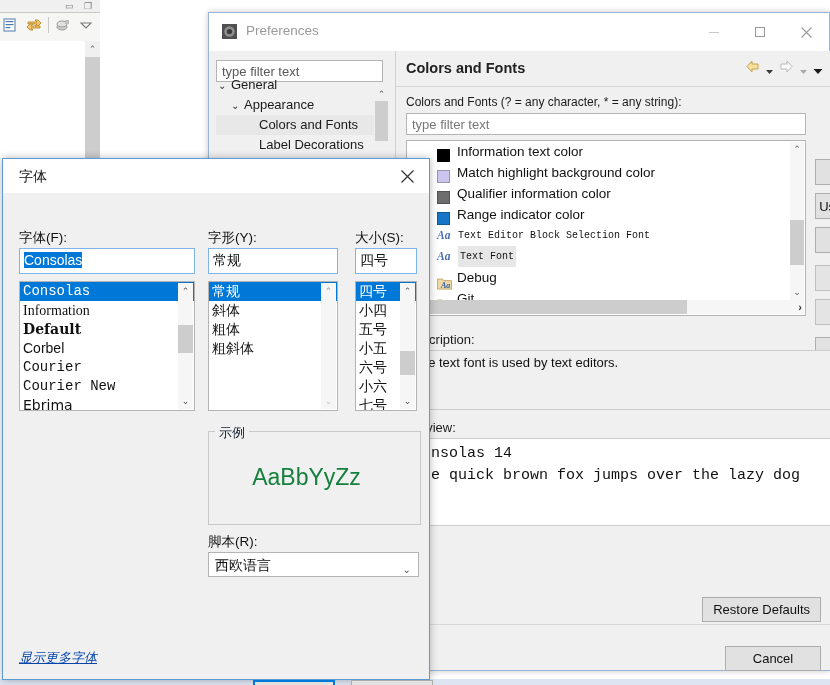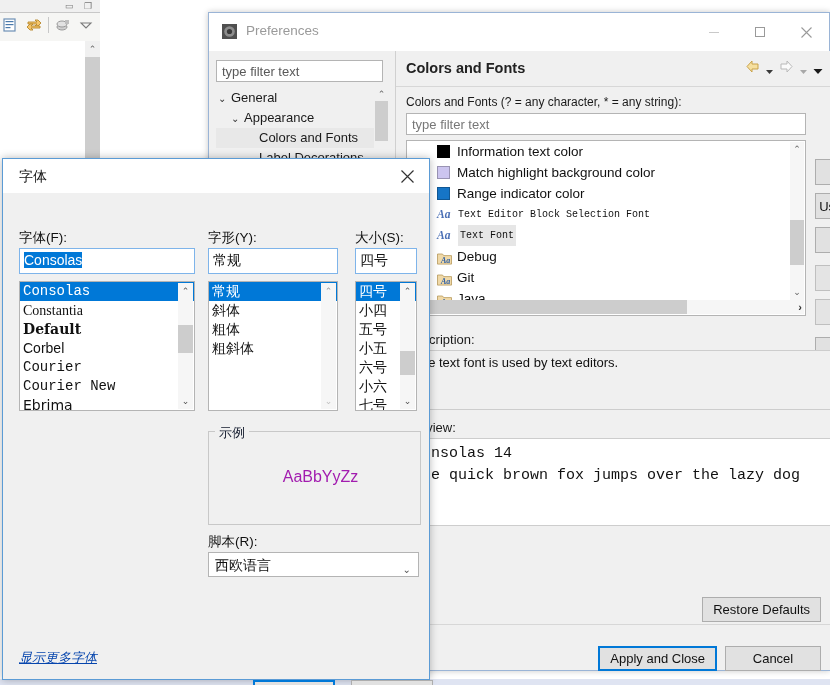--- a/index.html
+++ b/index.html
@@ -41,21 +41,21 @@
 
   .prefs-body { position:absolute; left:0; top:38px; width:622px; bottom:0; }
 
   
   .prefs-left { position:absolute; left:0; top:0; width:186px; height:125px; background:#f0f0f0; }
   .filter-box {
     position:absolute; left:7px; top:9px; width:167px; height:22px; box-sizing:border-box;
     background:#fff; border:1px solid #b4b4b4; font-size:13px; color:#595959;
     padding:2px 5px; line-height:18px;
   }
-  .tree { position:absolute; left:7px; top:37px; width:158px; font-size:13px; color:#1a1a1a; }
+  .tree { position:absolute; left:7px; top:24px; width:158px; font-size:13px; color:#1a1a1a; }
   .tree-row { height:20px; line-height:20px; white-space:nowrap; position:relative; padding-left:2px; }
   .tree-row.sel { background:#e8e8e8; }
   .tw { display:inline-block; width:13px; color:#333; font-size:10px; }
   .tree-scroll { position:absolute; left:166px; top:36px; width:13px; height:88px; background:#f0f0f0; }
   .tree-scroll .arw { text-align:center; font-size:9px; color:#606060; line-height:14px; }
   .tree-scroll .thumb { position:absolute; left:0; top:14px; width:13px; height:40px; background:#cdcdcd; }
 
   
   .prefs-right { position:absolute; left:186px; top:0; right:0; bottom:0; background:#f0f0f0; border-left:1px solid #d0d0d0; }
   .page-header { position:relative; height:35px; background:#f0f0f0; border-bottom:1px solid #d7d7d7; }
@@ -65,21 +65,21 @@
 
   .cf-label { position:absolute; left:10px; top:44px; font-size:12px; color:#1a1a1a; }
   .cf-filter {
     position:absolute; left:10px; top:62px; width:400px; height:22px; box-sizing:border-box;
     background:#fff; border:1px solid #b4b4b4; font-size:13px; color:#777; padding:2px 5px; line-height:18px;
   }
   .cf-list {
     position:absolute; left:10px; top:89px; width:400px; height:176px; box-sizing:border-box;
     background:#fff; border:1px solid #b4b4b4; overflow:hidden;
   }
-  .cf-row { height:21px; line-height:21px; display:flex; align-items:center; padding-left:30px; white-space:nowrap; font-size:13.5px; color:#111; }
+  .cf-row { height:21px; line-height:21px; display:flex; align-items:flex-end; padding-left:30px; white-space:nowrap; font-size:13.5px; color:#111; }
   .cf-row .sw { width:13px; height:13px; margin-right:7px; flex:none; border:1px solid rgba(0,0,0,0.25); box-sizing:border-box; }
   .cf-row .aa { width:16px; margin-right:5px; flex:none; font-style:italic; font-weight:bold; font-size:11.5px; color:#4a6fb5; font-family:"Liberation Serif", serif; }
   .cf-row .folder { width:15px; margin-right:5px; flex:none; position:relative; height:13px; }
   .cf-row .lbl-mono { font-family:"Liberation Mono", monospace; font-size:10px; }
   .cf-row.sel-soft .lbl-mono { background:#e6e6e6; padding:0 2px; }
   .cf-vscroll { position:absolute; right:1px; top:1px; width:14px; bottom:15px; background:#f6f6f6; }
   .cf-vscroll .arw { text-align:center; font-size:9px; color:#606060; line-height:15px; }
   .cf-vscroll .thumb { position:absolute; left:0; top:78px; width:14px; height:45px; background:#cdcdcd; }
   .cf-hscroll { position:absolute; left:1px; right:1px; bottom:1px; height:14px; background:#f6f6f6; }
   .cf-hscroll .thumb { position:absolute; left:0; top:0; width:279px; height:14px; background:#cdcdcd; }
@@ -139,21 +139,21 @@
   }
   .fd-li { height:19px; line-height:19px; padding-left:3px; font-size:14px; color:#111; white-space:nowrap; }
   .fd-li.sel { background:#0078d7; color:#fff; }
   .fd-ls { position:absolute; right:1px; top:1px; width:15px; bottom:1px; background:#f6f6f6; }
   .fd-ls .arw { text-align:center; font-size:9px; color:#505050; line-height:16px; }
   .fd-ls .arw.btm { position:absolute; bottom:0; left:0; width:15px; }
   .fd-ls .thumb { position:absolute; left:0; width:15px; background:#cdcdcd; }
 
   .sample-group { position:absolute; left:205px; top:238px; width:211px; height:92px; border:1px solid #c8c8c8; background:#f0f0f0; }
   .sample-legend { position:absolute; left:212px; top:231px; background:#f0f0f0; padding:0 4px; font-size:13px; color:#0f172a; }
-  .sample-text { position:absolute; left:212px; top:238px; width:211px; height:92px; display:flex; align-items:center; justify-content:center; font-size:16px; color:#a21caf; }
+  .sample-text { position:absolute; left:198px; top:238px; width:211px; height:92px; display:flex; align-items:center; justify-content:center; font-size:23px; color:#15803d; }
 
   .script-lbl { position:absolute; left:205px; top:340px; font-size:13.5px; color:#111; }
   .script-sel {
     position:absolute; left:205px; top:359px; width:211px; height:25px; box-sizing:border-box;
     background:#fff; border:1px solid #b4b4b4; font-size:14px; color:#111; padding:2px 6px; line-height:21px;
   }
   .script-sel .cv { position:absolute; right:7px; top:6px; font-size:10px; color:#555; }
 
   .morefonts { position:absolute; left:16px; top:456px; font-size:13px; color:#0645ad; text-decoration:underline;font-style:italic; }
   .fd-btns { position:absolute; left:250px; top:487px; display:flex; gap:16px; }
@@ -307,20 +307,24 @@
         <div class="cf-list">
           <div class="cf-row">
             <span class="sw" style="background:#000000"></span>
             <span>Information text color</span>
           </div>
           <div class="cf-row">
             <span class="sw" style="background:#ccc5ef"></span>
             <span>Match highlight background color</span>
           </div>
           <div class="cf-row">
+            <span class="sw" style="background:#6d6d6d"></span>
+            <span>Qualifier information color</span>
+          </div>
+          <div class="cf-row">
             <span class="sw" style="background:#1675c6"></span>
             <span>Range indicator color</span>
           </div>
           <div class="cf-row">
             <span class="aa">Aa</span>
             <span class="lbl-mono">Text Editor Block Selection Font</span>
           </div>
           <div class="cf-row sel-soft">
             <span class="aa">Aa</span>
             <span class="lbl-mono">Text Font</span>
@@ -382,21 +386,20 @@
           <div>The quick brown fox jumps over the lazy dog</div>
         </div>
 
         <div class="bot-btns">
           <div class="bot-btn">Restore Defaults</div>
         </div>
 
         <div class="prefs-sep"></div>
 
         <div class="bot-btns2">
-          <div class="bot-btn primary">Apply and Close</div>
           <div class="bot-btn">Cancel</div>
         </div>
 
       </div>
     </div>
   </div>
 
   <div class="fontdlg">
     <div class="fd-title">
       <span class="fd-title-text">字体</span>
@@ -408,21 +411,21 @@
     </div>
 
     <div class="fd-body">
 
       <div class="fd-lbl" style="left:16px; top:36px;">字体(F):</div>
       <div class="fd-input" style="left:16px; top:55px; width:176px; height:26px;">
         <span class="selhl">Consolas</span>
       </div>
       <div class="fd-list" style="left:16px; top:88px; width:176px; height:130px;">
         <div class="fd-li sel" style="font-family:'Liberation Mono',monospace;">Consolas</div>
-        <div class="fd-li" style="font-family:'Liberation Serif',serif;">Constantia</div>
+        <div class="fd-li" style="font-family:'Liberation Serif',serif;">Information</div>
         <div class="fd-li" style="font-family:'DejaVu Serif',serif;font-weight:bold;">Default</div>
         <div class="fd-li" style="font-family:'Liberation Sans',sans-serif;">Corbel</div>
         <div class="fd-li" style="font-family:'Liberation Mono',monospace;">Courier</div>
         <div class="fd-li" style="font-family:'Liberation Mono',monospace;">Courier New</div>
         <div class="fd-li" style="font-family:'DejaVu Sans',sans-serif;">Ebrima</div>
         <div class="fd-ls">
           <div class="arw">⌃</div>
           <div class="thumb" style="top:42px;height:28px;"></div>
           <div class="arw btm">⌄</div>
         </div>

